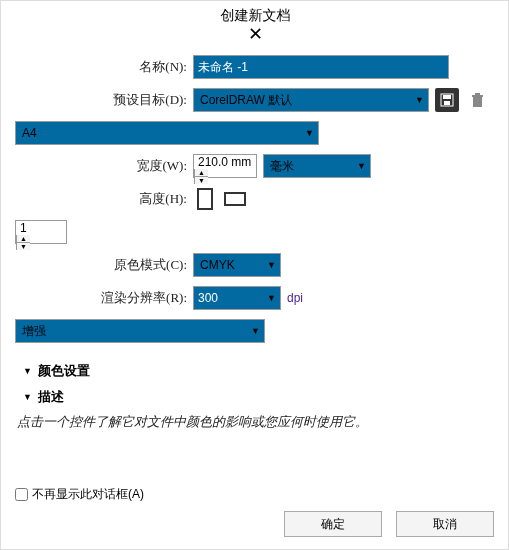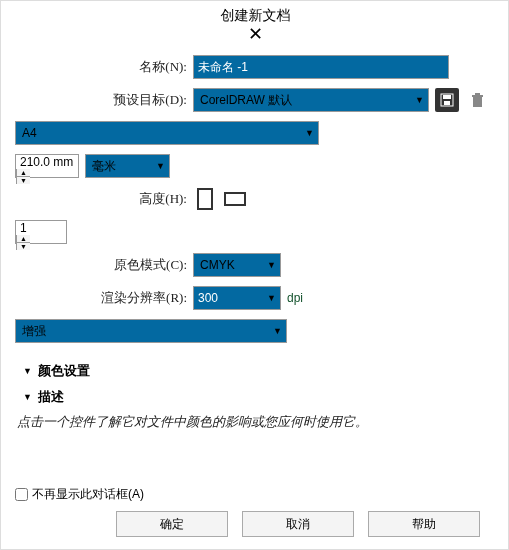--- a/index.html
+++ b/index.html
@@ -141,45 +141,45 @@
   }
   .desc-text {
     padding: 4px 16px 10px 16px;
     font-size: 13px;
     color: #222;
     line-height: 1.5;
     font-style: italic;
   }
   .spacer { flex: 1; }
   .footer {
-    padding: 8px 28px 12px 14px;
+    padding: 8px 14px 12px 14px;
   }
   .checkbox-row {
     display: flex;
     align-items: center;
     gap: 4px;
     margin-bottom: 8px;
     font-size: 12px;
   }
   .checkbox-row input { width:13px; height:13px; }
   .btn-row {
     display: flex;
     justify-content: flex-end;
     gap: 14px;
   }
   .btn-row button {
-    width: 112px;
+    width: 98px;
     height: 26px;
     font-size: 12px;
     background: #f4f4f4;
     border: 1px solid #aaa;
     cursor: pointer;
     font-family: inherit;
   }
-  .dpi-lbl { font-size:12px; color:#14532d; }
+  .dpi-lbl { font-size:12px; color:#4c1d95; }
 </style>
 </head>
 <body>
 
 <div class="dialog">
   <div class="titlebar">
     <span>创建新文档</span>
     <span class="close-x">✕</span>
   </div>
 
@@ -219,29 +219,30 @@
     <div class="row">
       <div class="ctl">
         <div class="combo" style="width:304px">
           <span>A4</span>
           <span class="arrow">▼</span>
         </div>
       </div>
     </div>
 
     <div class="row">
+      <div class="lbl">宽度(W):</div>
       <div class="ctl">
         <div class="spin">
           <input value="210.0 mm" style="">
           <div class="btns">
               <span>▲</span>
               <span>▼</span>
             </div>
         </div>
-        <div class="combo" style="width:85px">
+        <div class="combo" style="width:108px">
           <span>毫米</span>
           <span class="arrow">▼</span>
         </div>
       </div>
     </div>
 
     <div class="row">
       <div class="lbl">高度(H):</div>
       <div class="ctl">
         <div class="icon-btn">
@@ -281,21 +282,21 @@
         <div class="combo" style="width:88px;padding:0">
           <input class="text sel-blue" style="border: none; width: 64px; height: 22px;" value="300">
           <span class="arrow" style="margin-right:4px">▼</span>
         </div>
         <span class="dpi-lbl">dpi</span>
       </div>
     </div>
 
     <div class="row">
       <div class="ctl">
-        <div class="combo" style="width:272px">
+        <div class="combo" style="width:250px">
           <span>增强</span>
           <span class="arrow">▼</span>
         </div>
       </div>
     </div>
   </div>
 
   <div class="section-head">
     <span class="tri">▼</span>
     <span>颜色设置</span>
@@ -310,16 +311,15 @@
   <div class="spacer"></div>
 
   <div class="footer">
     <label class="checkbox-row">
       <input type="checkbox" style="">
       <span>不再显示此对话框(A)</span>
     </label>
     <div class="btn-row">
       <button>确定</button>
       <button>取消</button>
-      <button>帮助</button>
     </div>
   </div>
 </div>
 
 </body></html>

